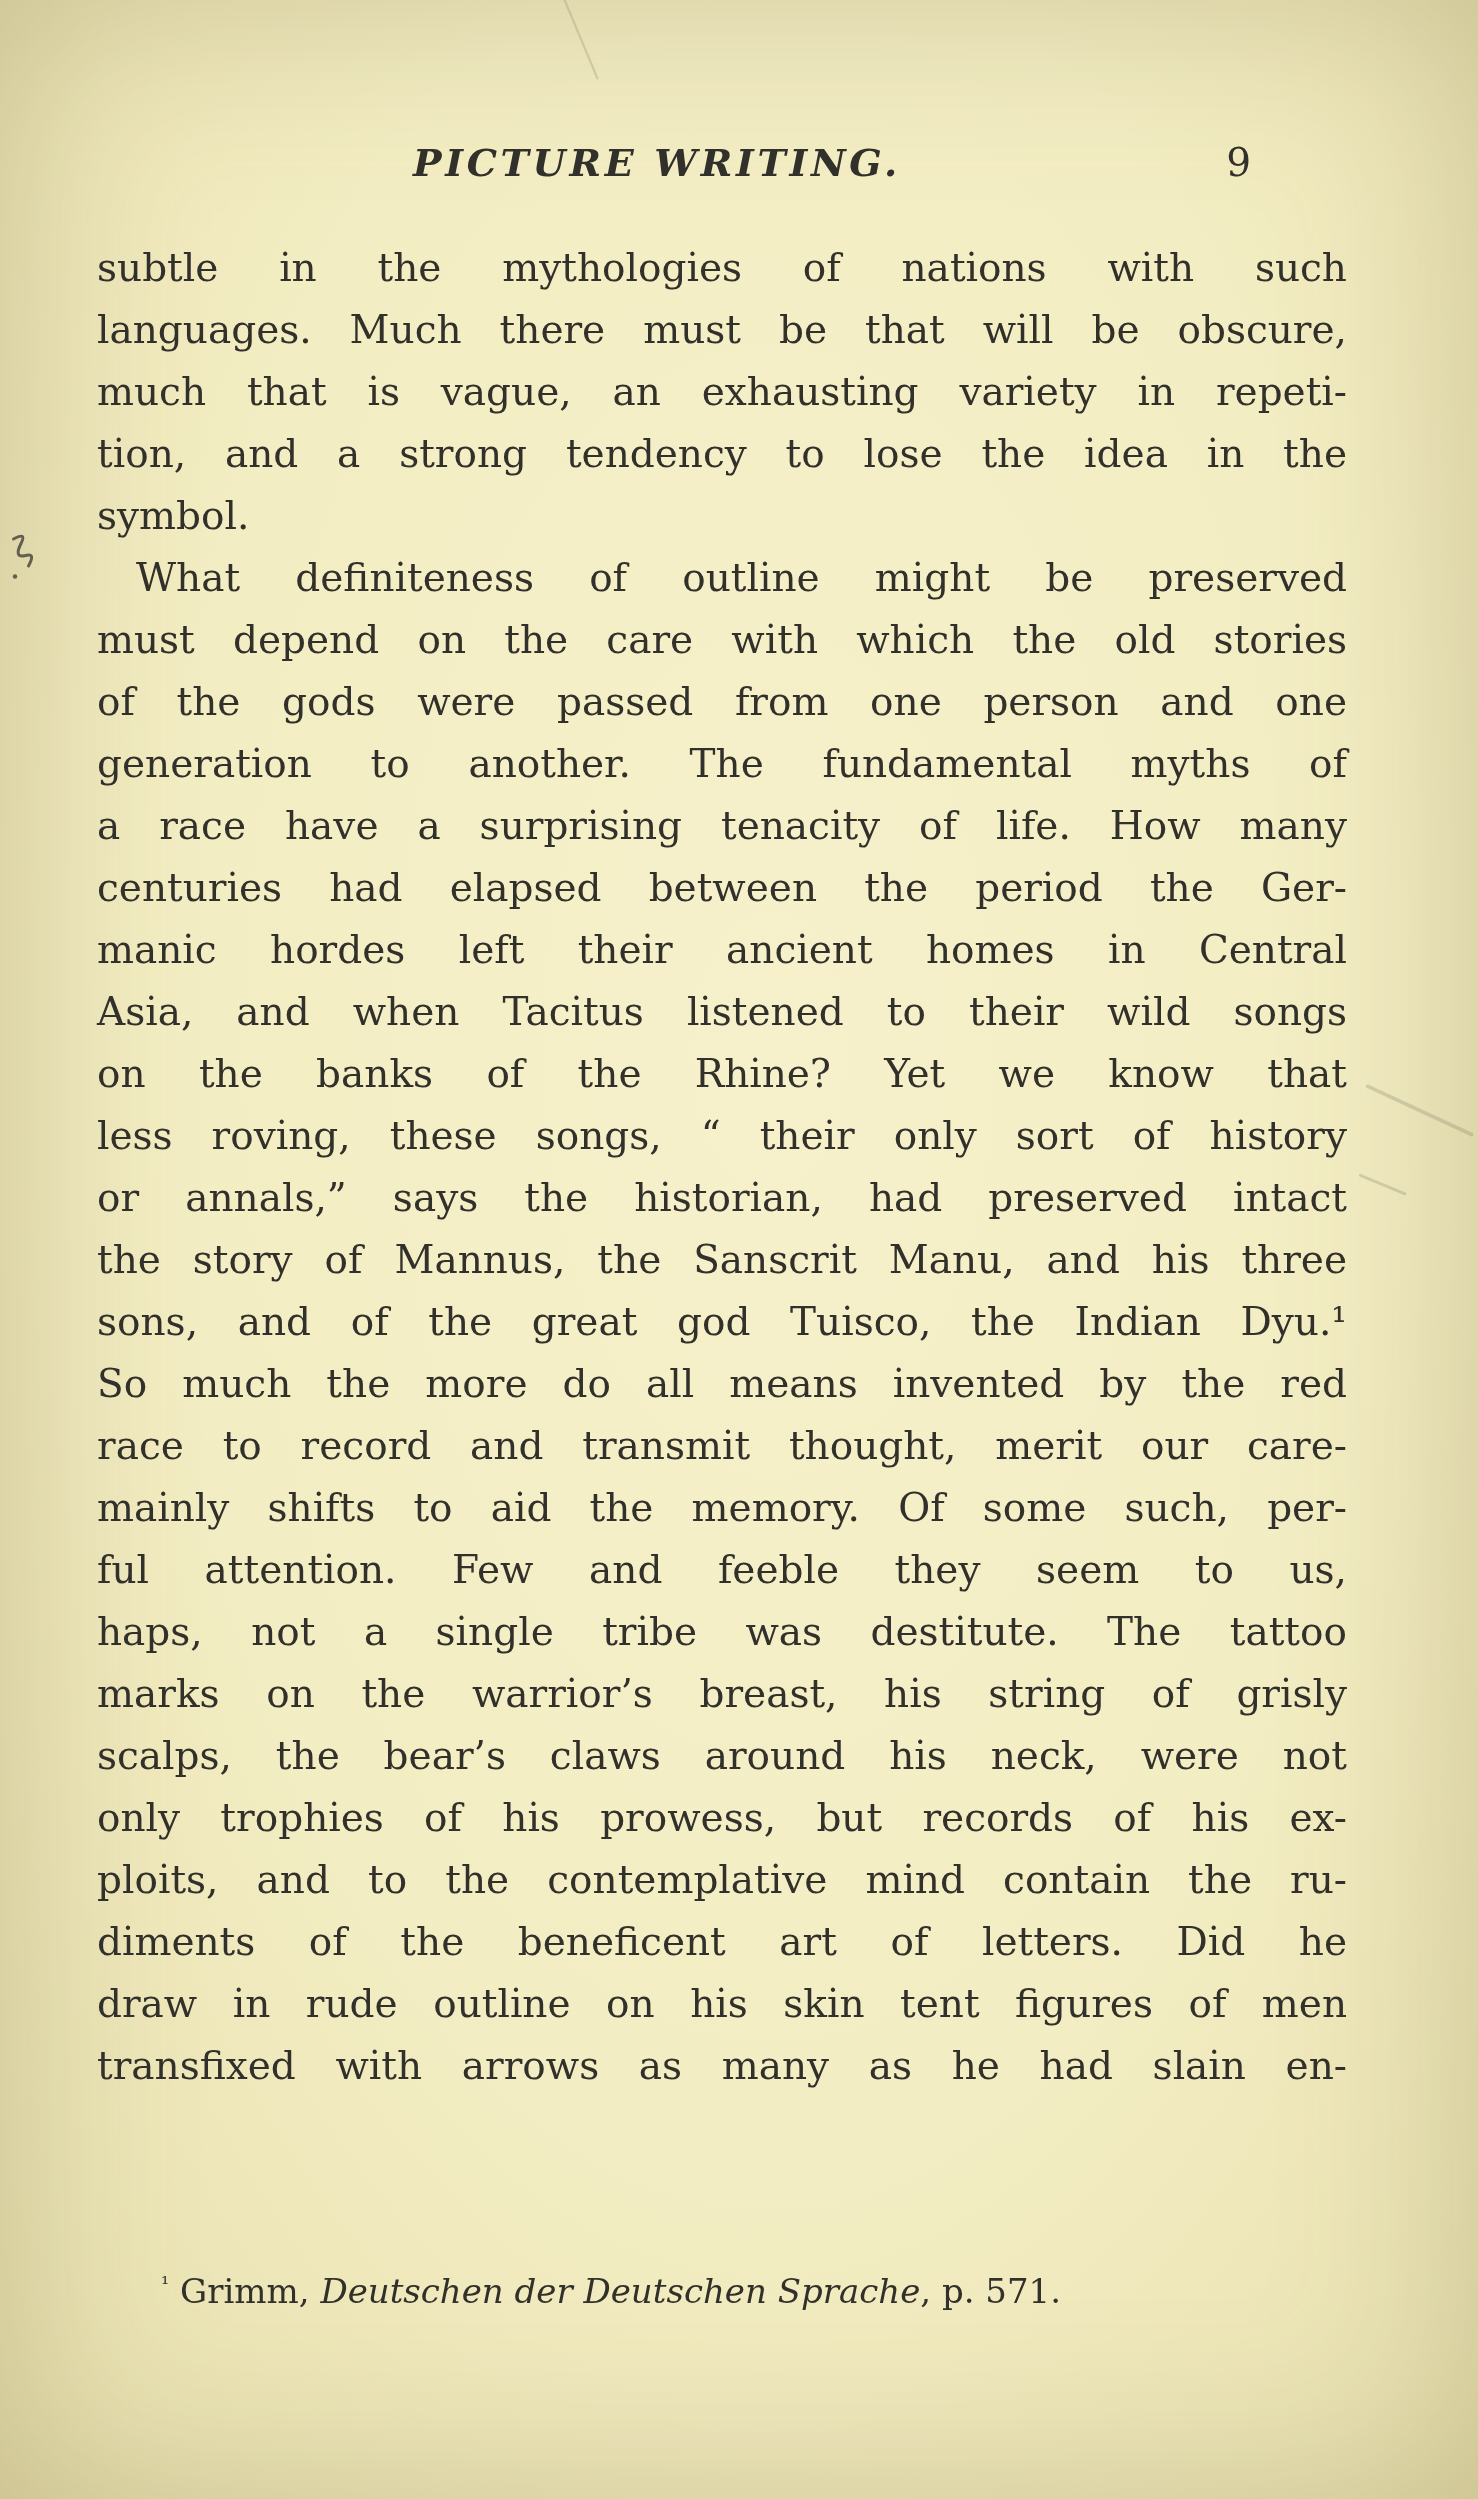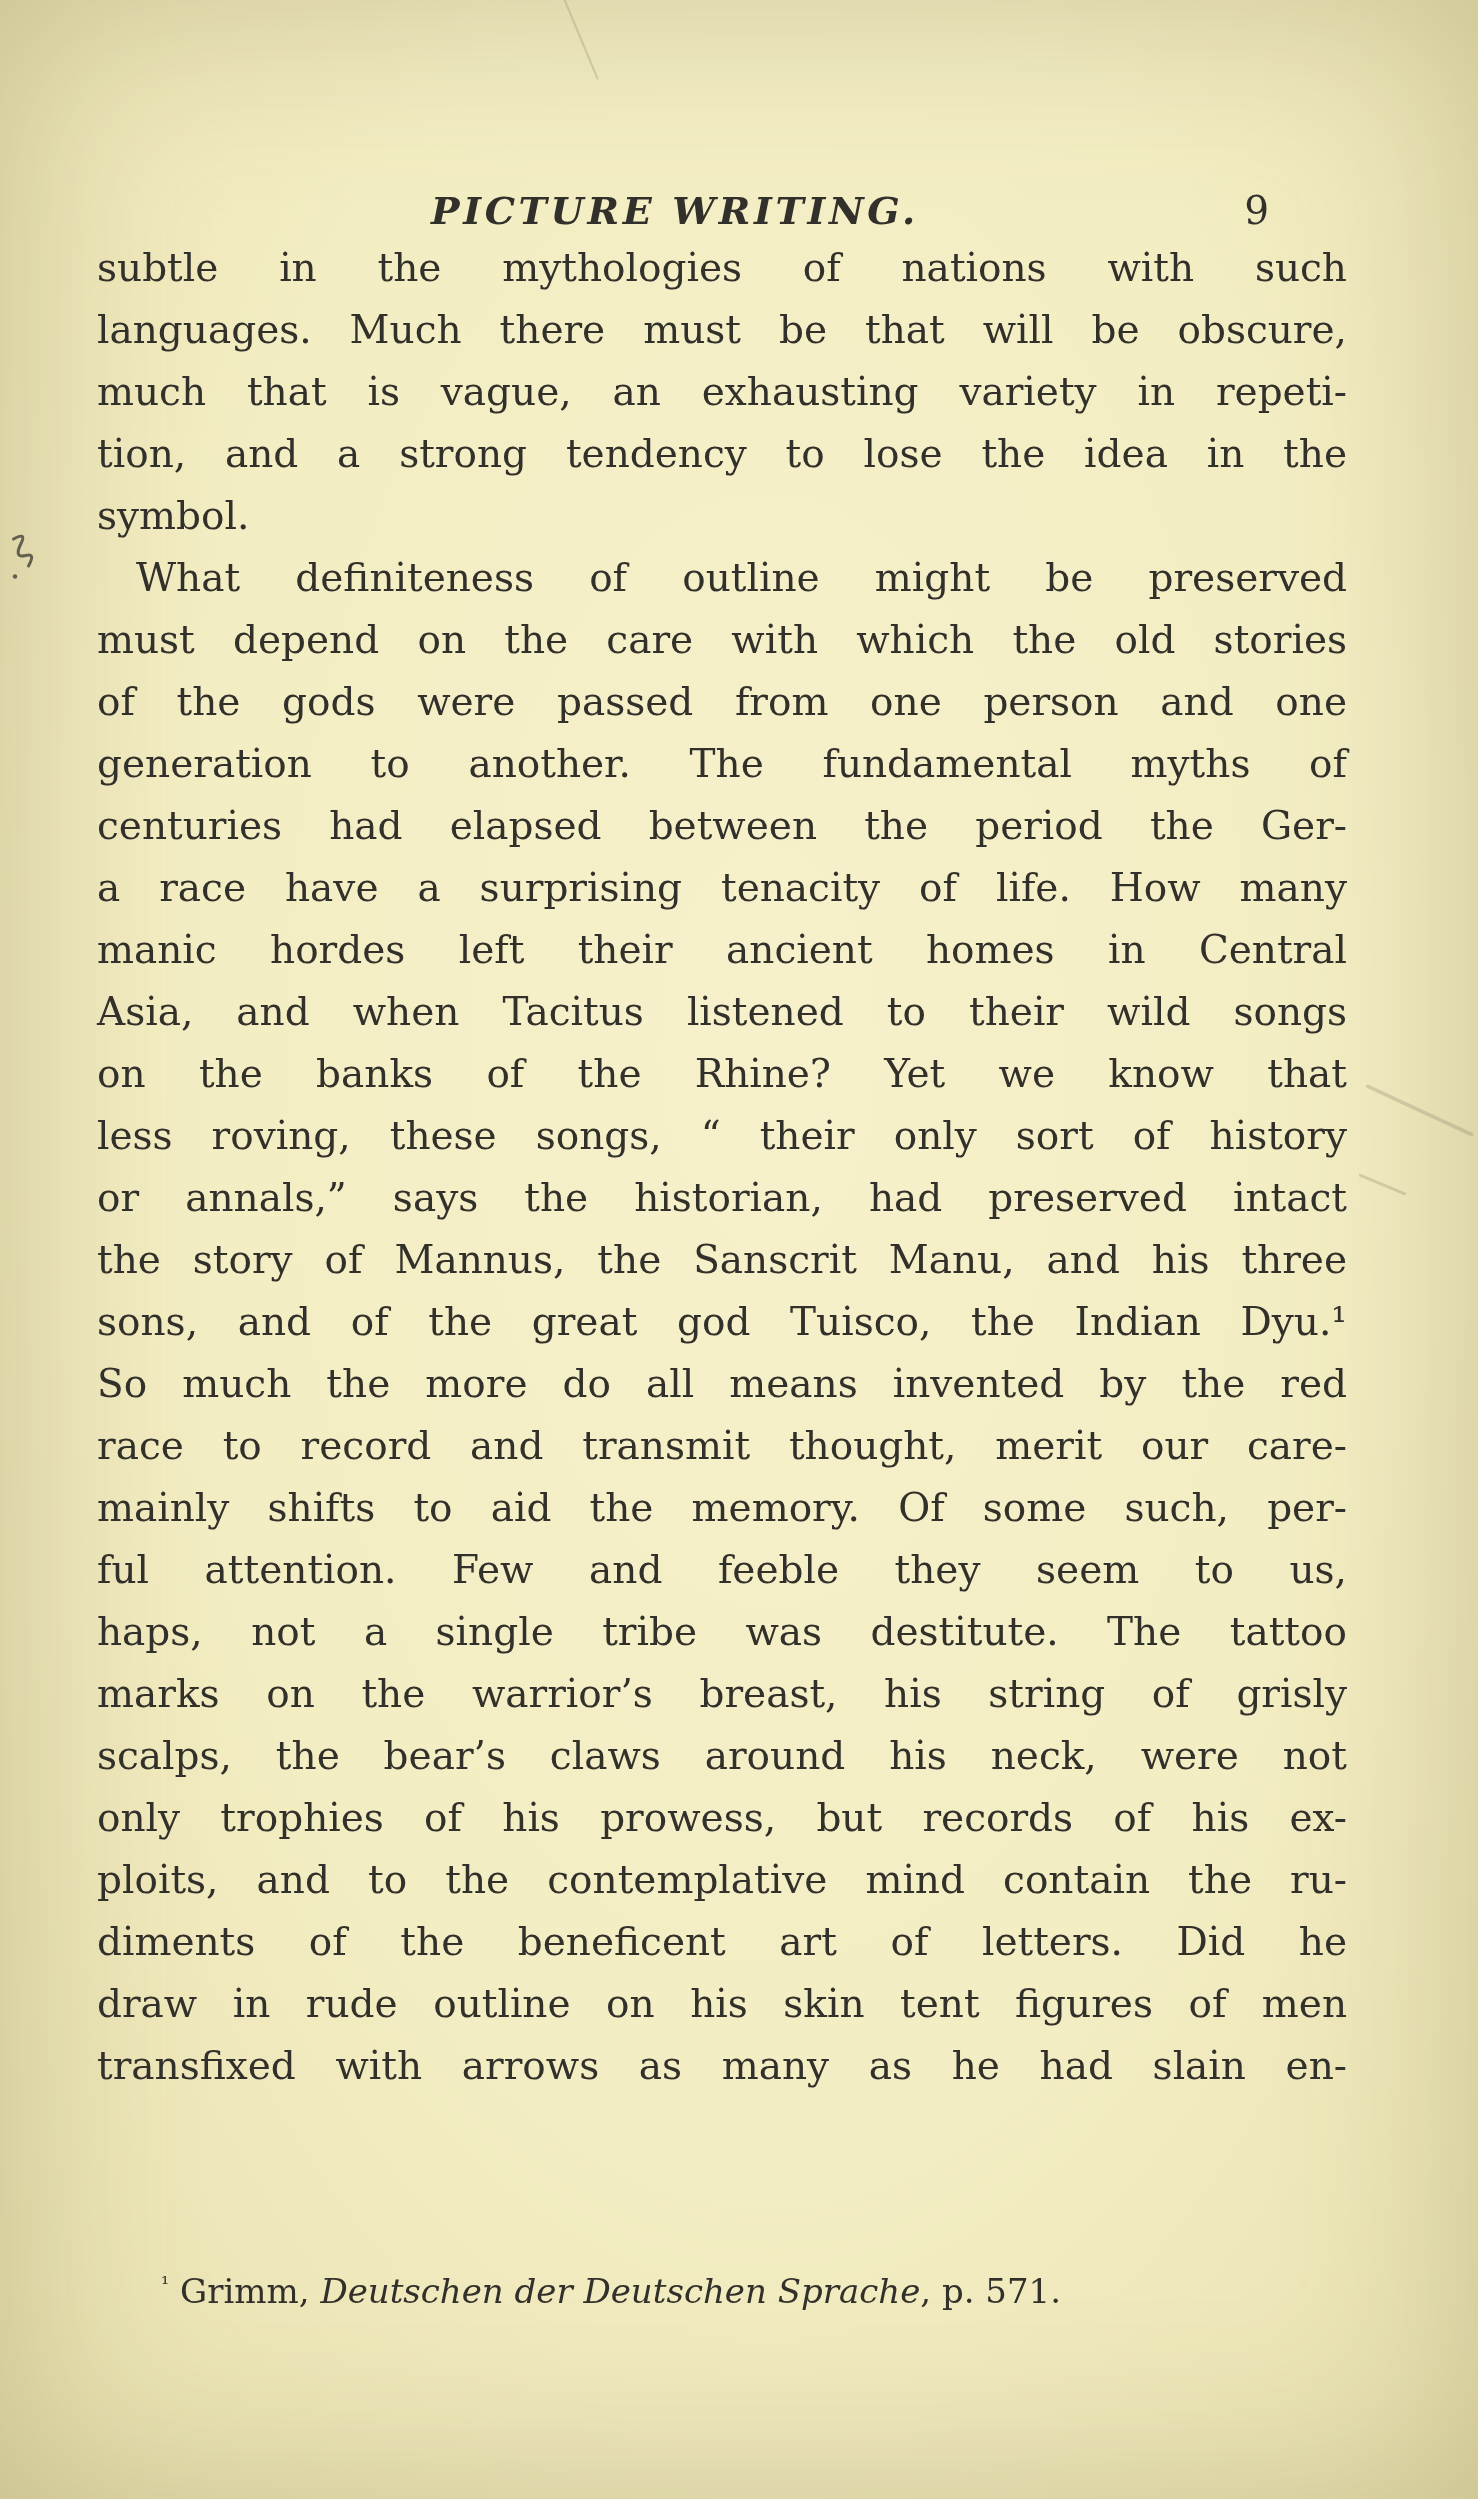--- a/index.html
+++ b/index.html
@@ -13,21 +13,21 @@
     font-family:"DejaVu Serif","Liberation Serif",serif;
     color:var(--ink);
     position:relative;overflow:hidden;
     background:radial-gradient(ellipse at 52% 42%, #f6f1cb 0%, var(--paper) 55%, var(--paper-edge) 100%);
   }
   .page{
     position:absolute;inset:0;
     box-shadow:inset 0 0 193px rgba(115,100,55,.28);
   }
   .page-header{
-    position:absolute;top:140px;left:50px;width:1250px;height:52px;margin-top:48px;
+    position:absolute;top:140px;left:32px;width:1250px;height:52px;
   }
   .running-title{
     display:block;text-align:center;
     font-style:italic;font-weight:bold;
     font-size:38px;letter-spacing:3.7px;
   }
   .page-number{
     position:absolute;top:0;right:31px;
     font-size:39px;font-style:normal;
   }
@@ -83,22 +83,22 @@
   <main class="text-block">
       <div class="line">subtle in the mythologies of nations with such</div>
       <div class="line">languages. Much there must be that will be obscure,</div>
       <div class="line">much that is vague, an exhausting variety in repeti-</div>
       <div class="line">tion, and a strong tendency to lose the idea in the</div>
       <div class="line last">symbol.</div>
       <div class="line indent">What definiteness of outline might be preserved</div>
       <div class="line">must depend on the care with which the old stories</div>
       <div class="line">of the gods were passed from one person and one</div>
       <div class="line">generation to another. The fundamental myths of</div>
+      <div class="line">a race have a surprising tenacity of life. How many</div>
       <div class="line">centuries had elapsed between the period the Ger-</div>
-      <div class="line">a race have a surprising tenacity of life. How many</div>
       <div class="line">manic hordes left their ancient homes in Central</div>
       <div class="line">Asia, and when Tacitus listened to their wild songs</div>
       <div class="line">on the banks of the Rhine? Yet we know that</div>
       <div class="line">less roving, these songs, “ their only sort of history</div>
       <div class="line">or annals,” says the historian, had preserved intact</div>
       <div class="line">the story of Mannus, the Sanscrit Manu, and his three</div>
       <div class="line">sons, and of the great god Tuisco, the Indian Dyu.¹</div>
       <div class="line">So much the more do all means invented by the red</div>
       <div class="line">race to record and transmit thought, merit our care-</div>
       <div class="line">mainly shifts to aid the memory. Of some such, per-</div>

